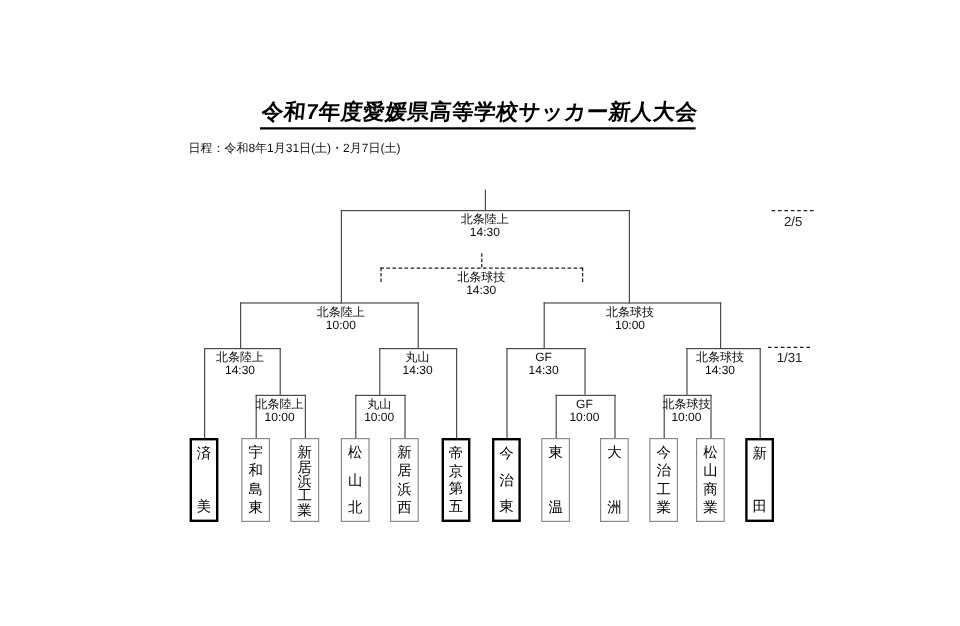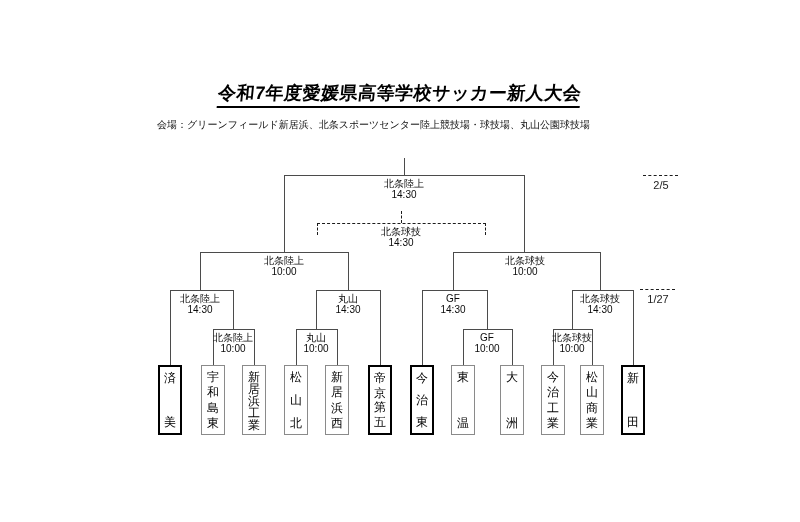--- a/index.html
+++ b/index.html
@@ -58,27 +58,27 @@
   }
   .vname span{display:block;line-height:1;}
 </style>
 </head>
 <body>
 
 <div class="page">
 
   <div class="title"><span>令和7年度愛媛県高等学校サッカー新人大会</span></div>
   <div class="info">
-    <div>会場：グリーンフィールド新居浜、北条スポーツセンター陸上競技場・球技場、丸山公園球技場</div>
+    <div>日程：令和8年1月31日(土)・2月7日(土)</div>
   </div>
 
   <div class="dh" style="left:643px;top:175px;width:35px;"></div>
   <div class="marker" style="left:661px;top:179px;">2/5</div>
   <div class="dh" style="left:640px;top:289px;width:35px;"></div>
-  <div class="marker" style="left:658px;top:293px;">1/27</div>
+  <div class="marker" style="left:658px;top:293px;">1/31</div>
 
   <div class="v" style="left:404px;top:158px;height:18px;"></div>
   <div class="h" style="left:284px;top:175px;width:241px;"></div>
   <div class="v" style="left:284px;top:175px;height:78px;"></div>
   <div class="v" style="left:524px;top:175px;height:78px;"></div>
   <div class="mlabel" style="left:404px;top:178px;">
     <div>北条陸上</div>
     <div>14:30</div>
   </div>
 

